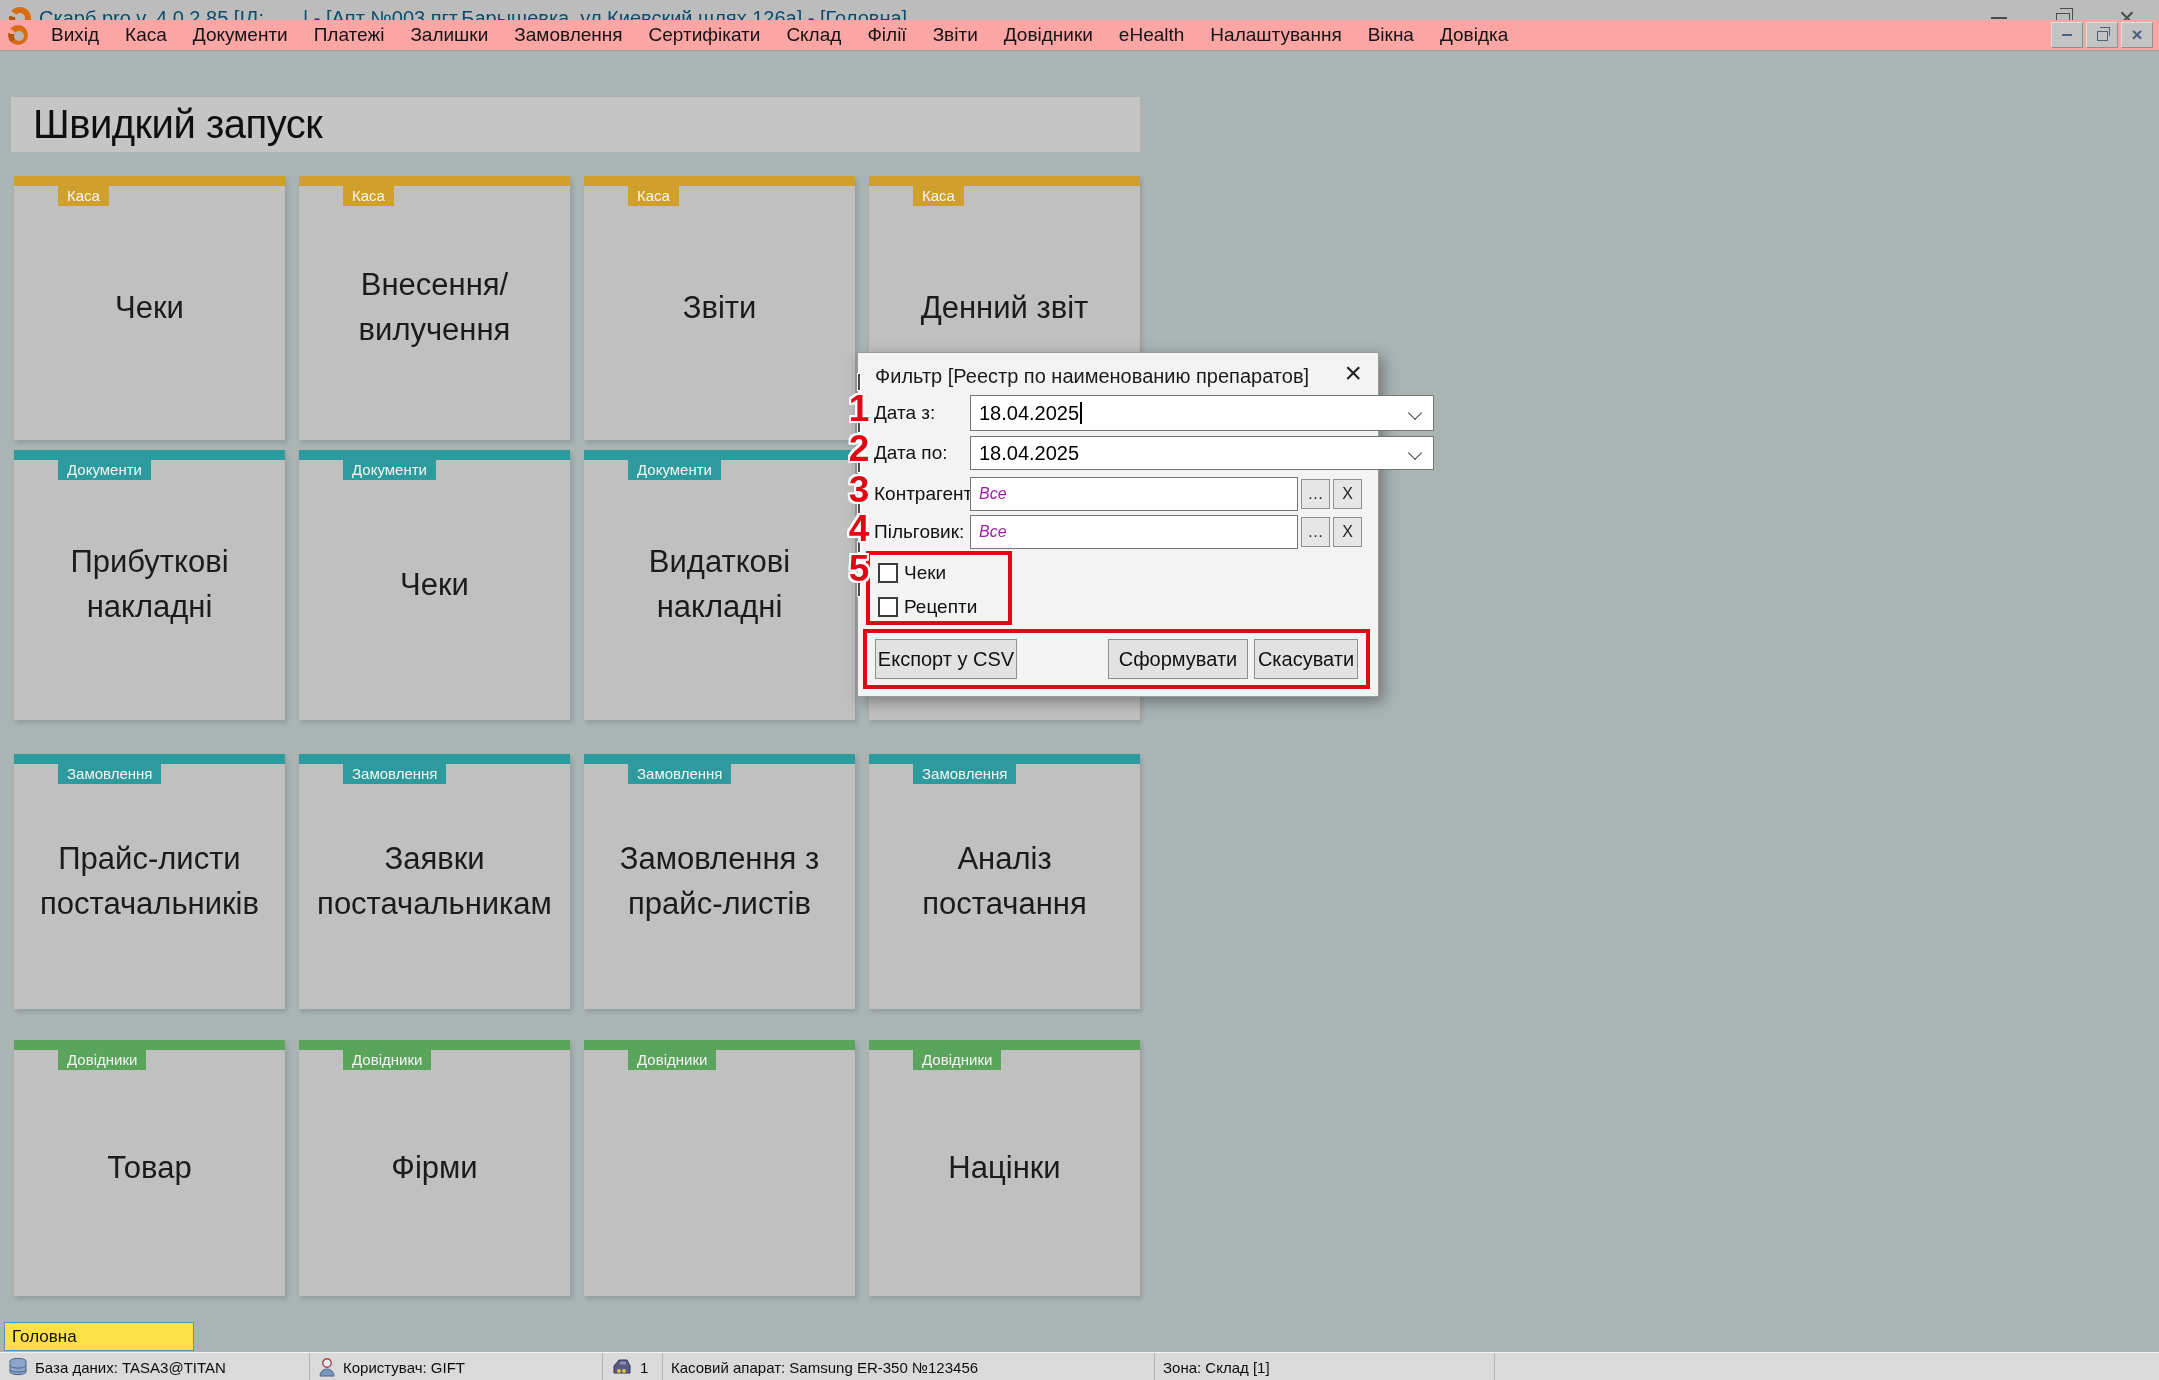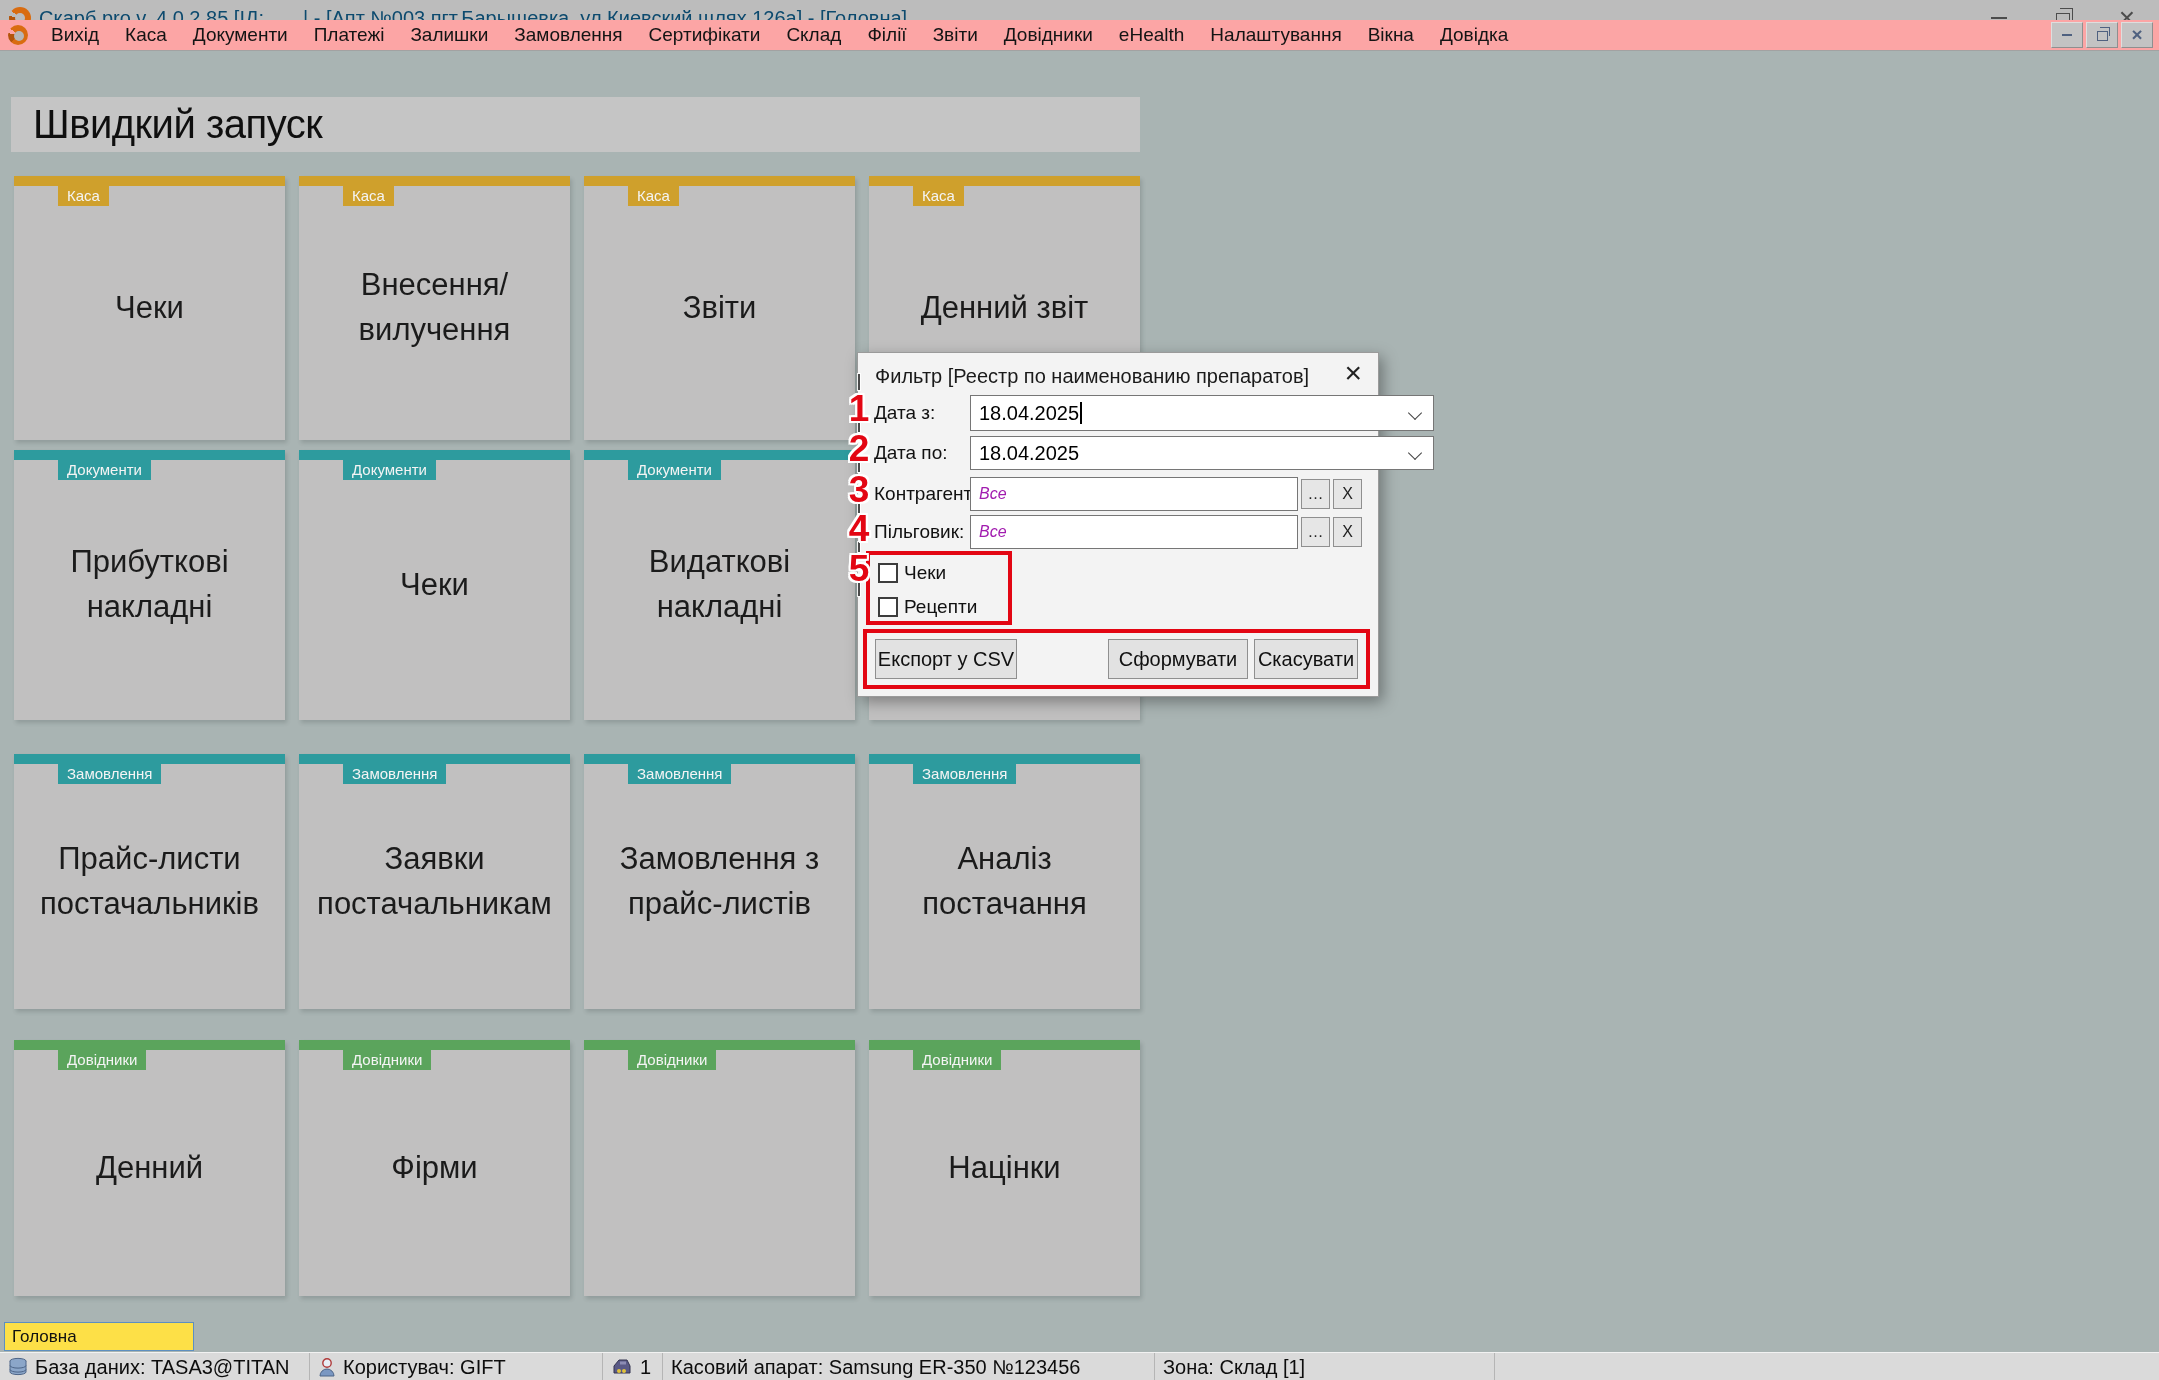--- a/index.html
+++ b/index.html
@@ -86,21 +86,21 @@
   .ann{position:absolute;width:34px;text-align:center;font-size:37px;font-weight:bold;color:#e30613;
     text-shadow:-2px -2px 0 #fff,2px -2px 0 #fff,-2px 2px 0 #fff,2px 2px 0 #fff,0 -2px 0 #fff,0 2px 0 #fff,-2px 0 0 #fff,2px 0 0 #fff;
     left:842px;z-index:20;}
   .seg{position:absolute;left:858px;width:2px;background:#4a4a4a;box-shadow:0 0 0 1px rgba(255,255,255,0.85);z-index:19;}
   
   .tab-active{position:absolute;left:4px;top:1322px;width:190px;height:29px;background:#fde047;
     border:1px solid #5d8fc0;box-sizing:border-box;font-size:17px;color:#111;line-height:27px;padding-left:7px;}
   .statusbar{position:absolute;left:0;top:1352px;width:2159px;height:28px;background:#dadada;
     border-top:1px solid #f2f2f2;display:flex;align-items:center;}
   .sb-sec{height:100%;display:flex;align-items:center;border-right:1px solid #b5b5b5;box-sizing:border-box;padding-left:8px;gap:7px;}
-  .sb-sec .sb-text{font-size:20px;color:#0d0d0d;}
+  .sb-sec .sb-text{font-size:15px;color:#0d0d0d;}
   .sb1{width:310px;} .sb2{width:293px;} .sb3{width:60px;} .sb4{width:492px;} .sb5{width:340px;}
   .sb-rest{flex:1;height:100%;}
   .sb-icon{flex:0 0 auto;display:flex;}
 </style>
 </head>
 <body>
 
 <div class="titlebar">
   <span class="app-logo"></span>
   <span class="title-text">Скарб pro v. 4.0.2.85 [ІД:       | - [Апт №003 пгт.Барышевка, ул.Киевский шлях,126а] - [Головна]</span>
@@ -217,21 +217,21 @@
     <div class="bar" style="background: rgb(45, 155, 158);"></div>
     <div class="badge" style="background: rgb(45, 155, 158);">Замовлення</div>
     <div class="tlabel">Аналіз постачання</div>
   </div>
 </div>
 
 <div class="tile-row row4">
   <div class="tile">
     <div class="bar" style="background: rgb(91, 164, 92);"></div>
     <div class="badge" style="background: rgb(91, 164, 92);">Довідники</div>
-    <div class="tlabel">Денний</div>
+    <div class="tlabel">Товар</div>
   </div>
   <div class="tile">
     <div class="bar" style="background: rgb(91, 164, 92);"></div>
     <div class="badge" style="background: rgb(91, 164, 92);">Довідники</div>
     <div class="tlabel">Фірми</div>
   </div>
   <div class="tile">
     <div class="bar" style="background: rgb(91, 164, 92);"></div>
     <div class="badge" style="background: rgb(91, 164, 92);">Довідники</div>
   </div>

